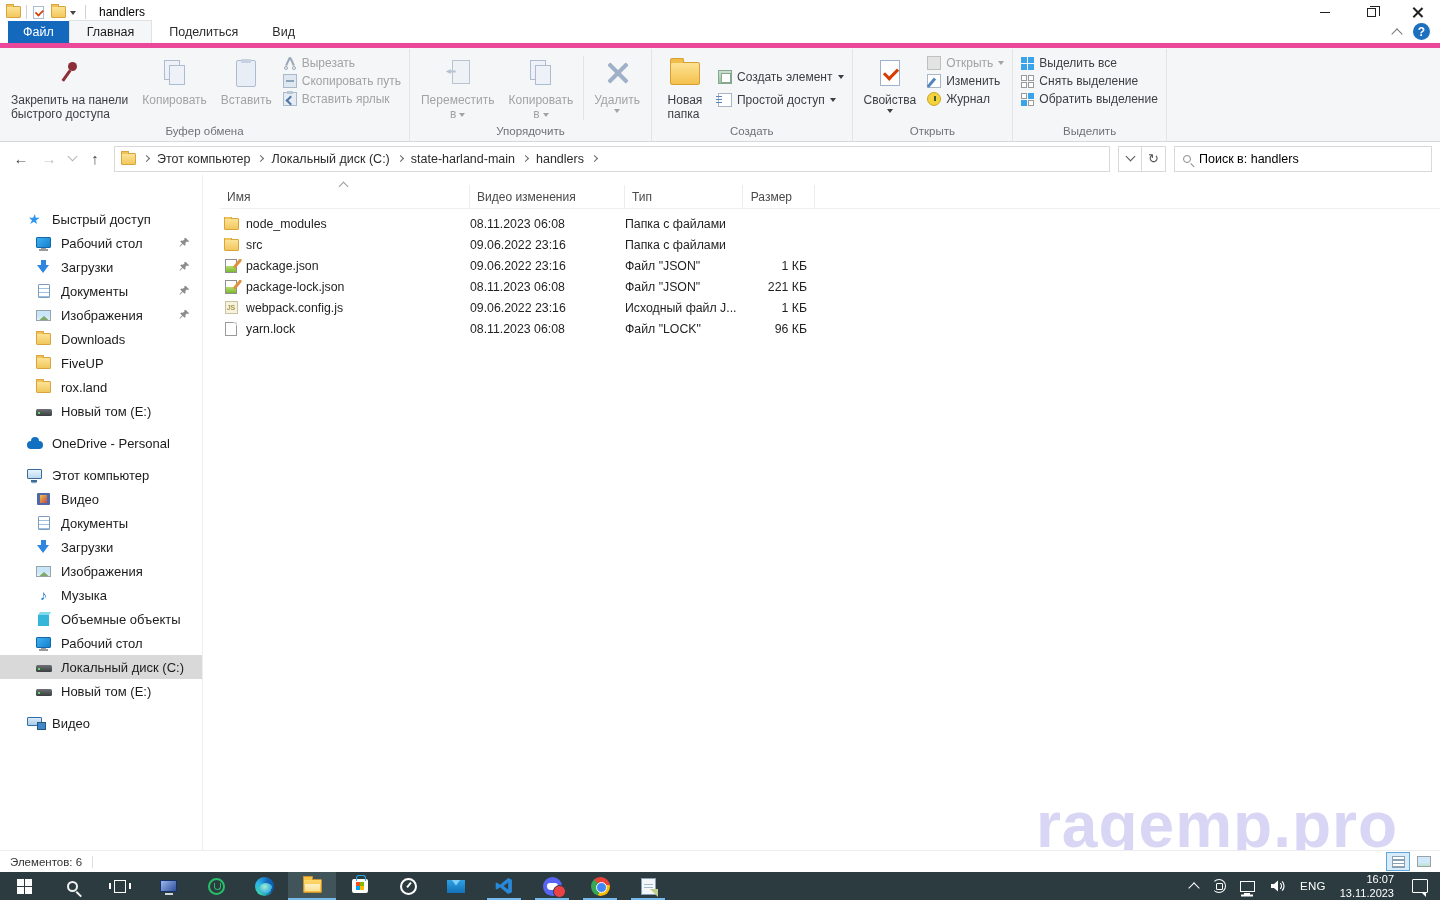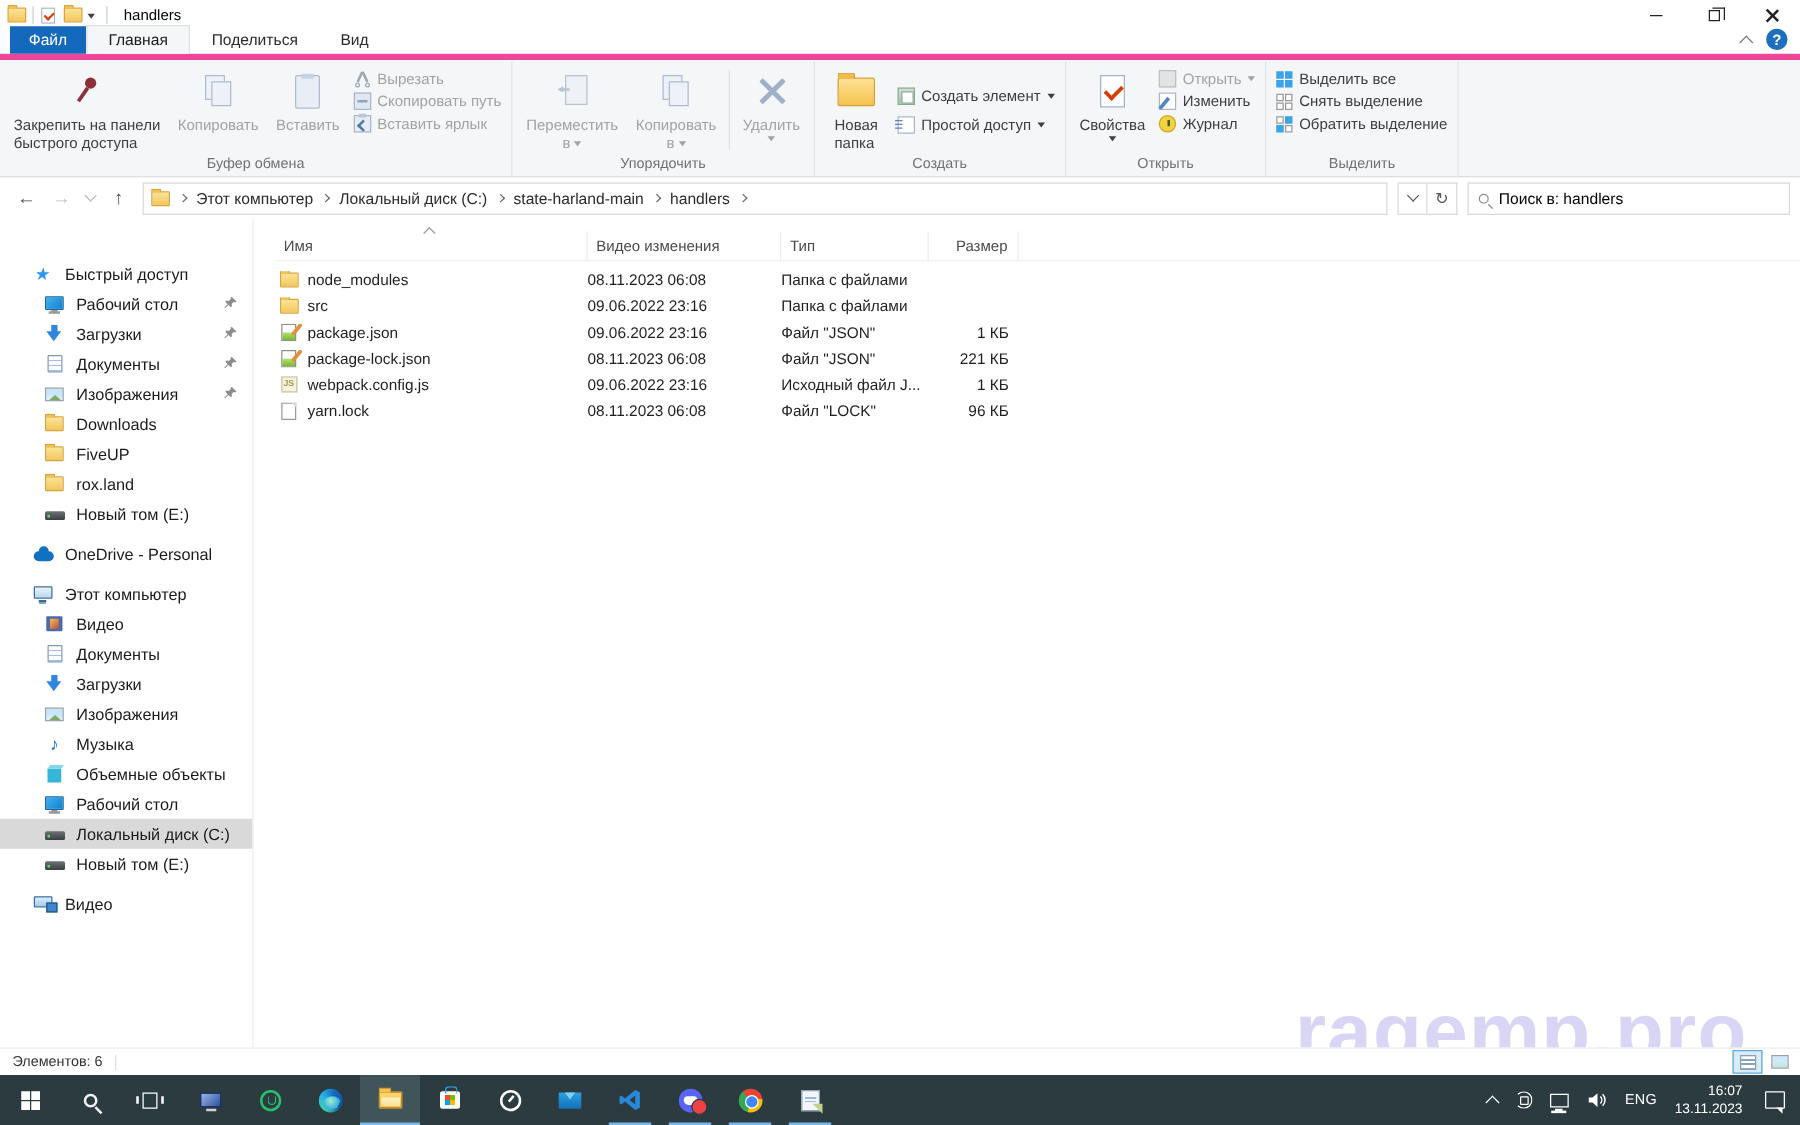--- a/index.html
+++ b/index.html
@@ -159,21 +159,21 @@
   .i-cube{width:11px;height:11px;background:#35b5d8;position:relative;top:1px}
   .i-cube::before{content:"";position:absolute;left:0;top:-3px;width:11px;height:3px;background:#7fd8ec;transform:skewX(-35deg);transform-origin:left bottom}
   .i-net{width:15px;height:9px;background:linear-gradient(#dcebf7,#a9cbe8);border:1.5px solid #2f6ea8;border-radius:1px;position:relative;top:-2px}
   .i-net::after{content:"";position:absolute;left:9px;top:4px;width:7px;height:6px;background:#3f87c9;border:1px solid #27567f}
 
   
   .content{flex:1;position:relative;padding:10px 0 0 17px;min-width:0}
   .fgrid{display:grid;grid-template-columns:250px 155px 118px 72px;align-items:center}
   .fhead{height:24px;color:#4a4a4a;font-size:12px;border-bottom:1px solid #f0f0f0;margin-bottom:4px}
   .fhead .hc{height:100%;display:flex;align-items:center;padding-left:7px;border-right:1px solid #ededed;position:relative}
-  .fhead .hc.size{justify-content:flex-end;padding-right:8px}
+  .fhead .hc.size{justify-content:flex-end;padding-right:22px}
   .sort-chev{position:absolute;left:120px;top:-2px;width:7px;height:7px;border-left:1.3px solid #9a9a9a;border-top:1.3px solid #9a9a9a;transform:rotate(45deg)}
   .frow{height:21px;font-size:12.3px;color:#1f1f1f}
   .frow .name{display:flex;align-items:center;gap:7px;padding-left:3px;white-space:nowrap;overflow:hidden}
   .frow .size{text-align:right;padding-right:8px}
   .fic{width:16px;display:flex;justify-content:center;flex:0 0 auto}
   .f-json{width:12px;height:14px;background:#fff;border:1px solid #8f8f8f;position:relative}
   .f-json::before{content:"";position:absolute;left:0;bottom:0;width:10px;height:6px;background:linear-gradient(#b6dd6e,#7cb82f)}
   .f-json::after{content:"";position:absolute;right:-3px;top:-2px;width:3px;height:11px;background:#e0913d;transform:rotate(40deg);border-radius:1px}
   .f-js{width:13px;height:13px;background:#f6f2dd;border:1px solid #c9c3a2;display:flex;align-items:center;justify-content:center}
   .f-js .badge{font-size:7px;font-weight:700;color:#a79a4e;line-height:1}
@@ -185,21 +185,21 @@
   
   .statusbar{height:22px;border-top:1px solid #ececec;display:flex;align-items:center;padding:0 4px 0 10px;font-size:11.5px;color:#333;flex:0 0 auto;position:relative;z-index:6;background:#fff}
   .status-sep{width:1px;height:12px;background:#ddd;margin-left:10px}
   .viewbtns{margin-left:auto;display:flex;gap:2px}
   .viewbtn{width:24px;height:19px;display:flex;align-items:center;justify-content:center;border:1px solid transparent}
   .viewbtn.active{border-color:#5ea7dd;background:#d9ecfb}
   .v-details{width:13px;height:12px;background:repeating-linear-gradient(#fff 0 2px,#8aa0b5 2px 3.5px);border:1px solid #8aa0b5}
   .v-thumb{width:14px;height:11px;border:1px solid #9aa2a8;background:linear-gradient(#cfe9fa 60%,#bde3ce)}
 
   
-  .taskbar{height:40px;background:#2c3b40;display:flex;align-items:stretch;flex:0 0 auto;position:relative;z-index:7}
+  .taskbar{height:28px;background:#2c3b40;display:flex;align-items:stretch;flex:0 0 auto;position:relative;z-index:7}
   .tbtn{width:48px;display:flex;align-items:center;justify-content:center;position:relative}
   .tbtn.running::after{content:"";position:absolute;left:7px;right:7px;bottom:0;height:2.5px;background:#76b9ed}
   .tbtn.active{background:#41545a}
   .tbtn.active::after{content:"";position:absolute;left:0;right:0;bottom:0;height:2.5px;background:#76b9ed}
   .t-start{width:15px;height:15px;background:
     linear-gradient(#fff,#fff) 0 0/7px 7px no-repeat,
     linear-gradient(#fff,#fff) 8px 0/7px 7px no-repeat,
     linear-gradient(#fff,#fff) 0 8px/7px 7px no-repeat,
     linear-gradient(#fff,#fff) 8px 8px/7px 7px no-repeat}
   .t-search{width:11px;height:11px;border:2px solid #f2f2f2;border-radius:50%;position:relative}

